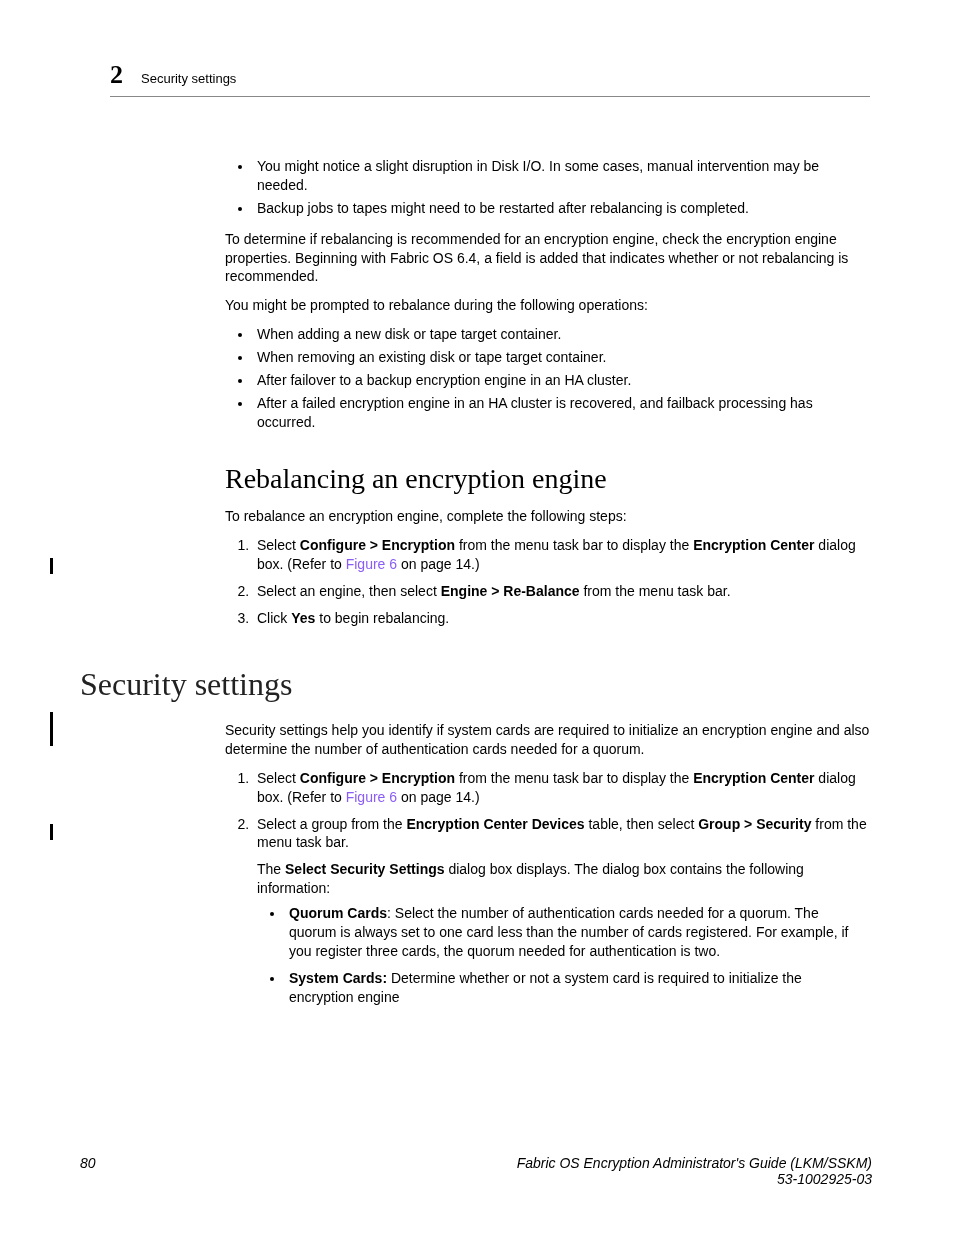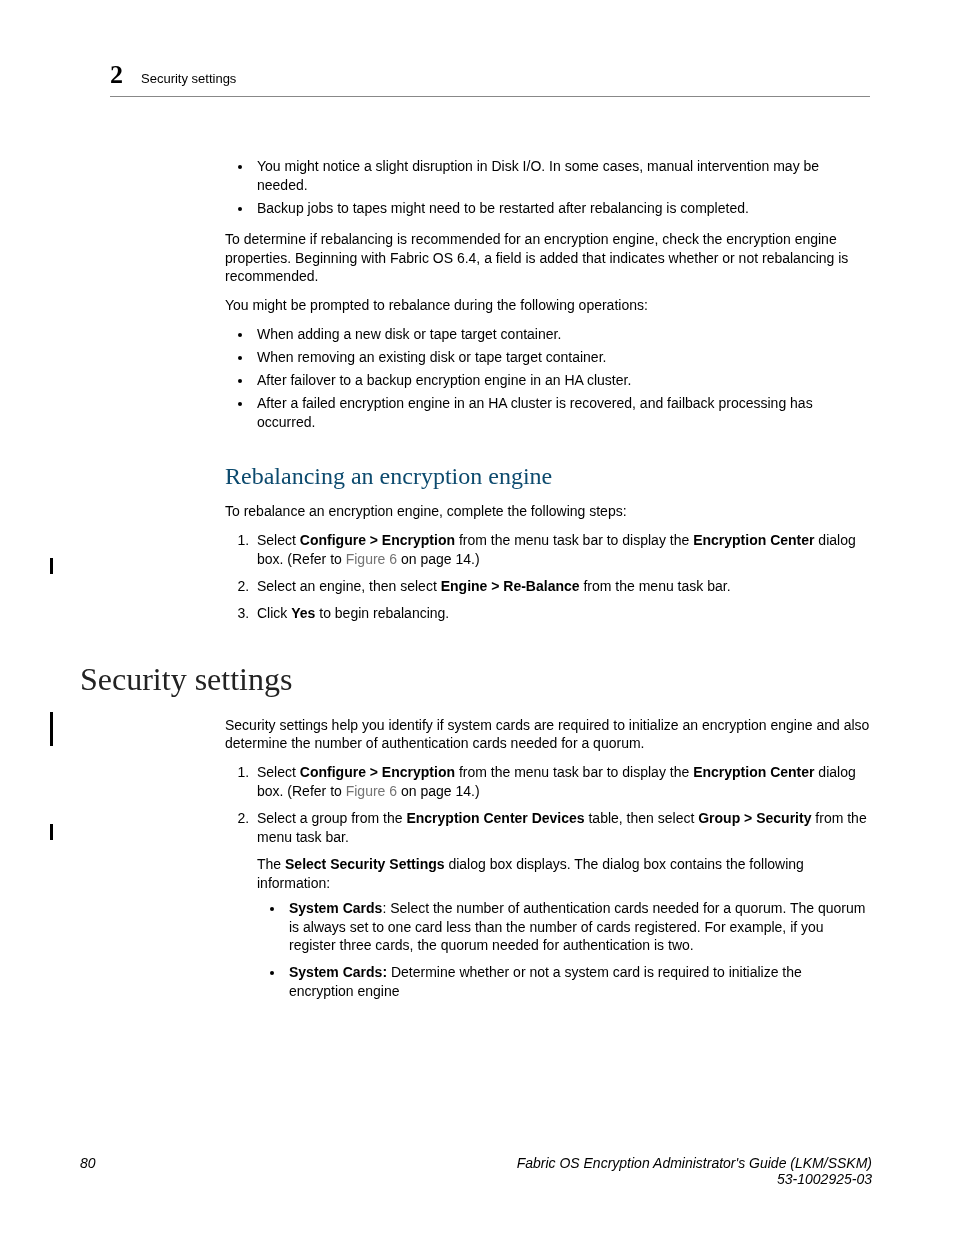--- a/index.html
+++ b/index.html
@@ -59,37 +59,37 @@
   ol.steps li { margin-bottom: 8px; padding-left: 4px; }
   ol.steps li .step-body { margin-top: 8px; }
   ul.sublist {
     list-style: disc;
     padding-left: 28px;
     margin: 6px 0 0 0;
   }
   ul.sublist li { margin-bottom: 8px; padding-left: 4px; }
   .h2 {
     font-family: "Times New Roman", Times, serif;
-    font-size: 24px;
-    color: #0c4a6e;
+    font-size: 28px;
+    color: #000000;
     margin: 28px 0 10px 0;
   }
   .h1 {
     font-family: "Times New Roman", Times, serif;
     font-size: 32px;
     color: #222;
     margin-bottom: 18px;
   }
   .h1-wrap {
     margin-left: 80px;
     width: 790px;
     margin-top: 38px;
   }
   .bold { font-weight: bold; }
-  .link { color: #737373; }
+  .link { color: #8b5cf6; }
   .revbar {
     position: absolute;
     left: 50px;
     width: 3px;
     background: #000;
   }
   .footer {
     position: absolute;
     bottom: 48px;
     left: 80px;
@@ -150,21 +150,21 @@
   <div class="content" style="margin-top:0;">
     <p>Security settings help you identify if system cards are required to initialize an encryption engine and also determine the number of authentication cards needed for a quorum.</p>
     <ol class="steps">
       <li>
         <span><span>Select </span><span class="bold">Configure &gt; Encryption</span><span> from the menu task bar to display the </span><span class="bold">Encryption Center</span><span> dialog box. (Refer to </span><span class="link">Figure 6</span><span> on page 14.)</span></span>
       </li>
       <li>
         <span><span>Select a group from the </span><span class="bold">Encryption Center Devices</span><span> table, then select </span><span class="bold">Group &gt; Security</span><span> from the menu task bar.</span></span>
         <div class="step-body"><span>The </span><span class="bold">Select Security Settings</span><span> dialog box displays. The dialog box contains the following information:</span></div>
         <ul class="sublist">
-          <li><span class="bold">System Cards</span><span>: Select the number of authentication cards needed for a quorum. The quorum is always set to one card less than the number of cards registered. For example, if you register three cards, the quorum needed for authentication is two.</span></li>
+          <li><span class="bold">Quorum Cards</span><span>: Select the number of authentication cards needed for a quorum. The quorum is always set to one card less than the number of cards registered. For example, if you register three cards, the quorum needed for authentication is two.</span></li>
           <li><span class="bold">System Cards:</span><span> Determine whether or not a system card is required to initialize the encryption engine</span></li>
         </ul>
       </li>
     </ol>
   </div>
 
   <div class="footer">
     <span class="page-num">80</span>
     <span class="doc-info">
       <span>Fabric OS Encryption Administrator's Guide  (LKM/SSKM)</span><br>

